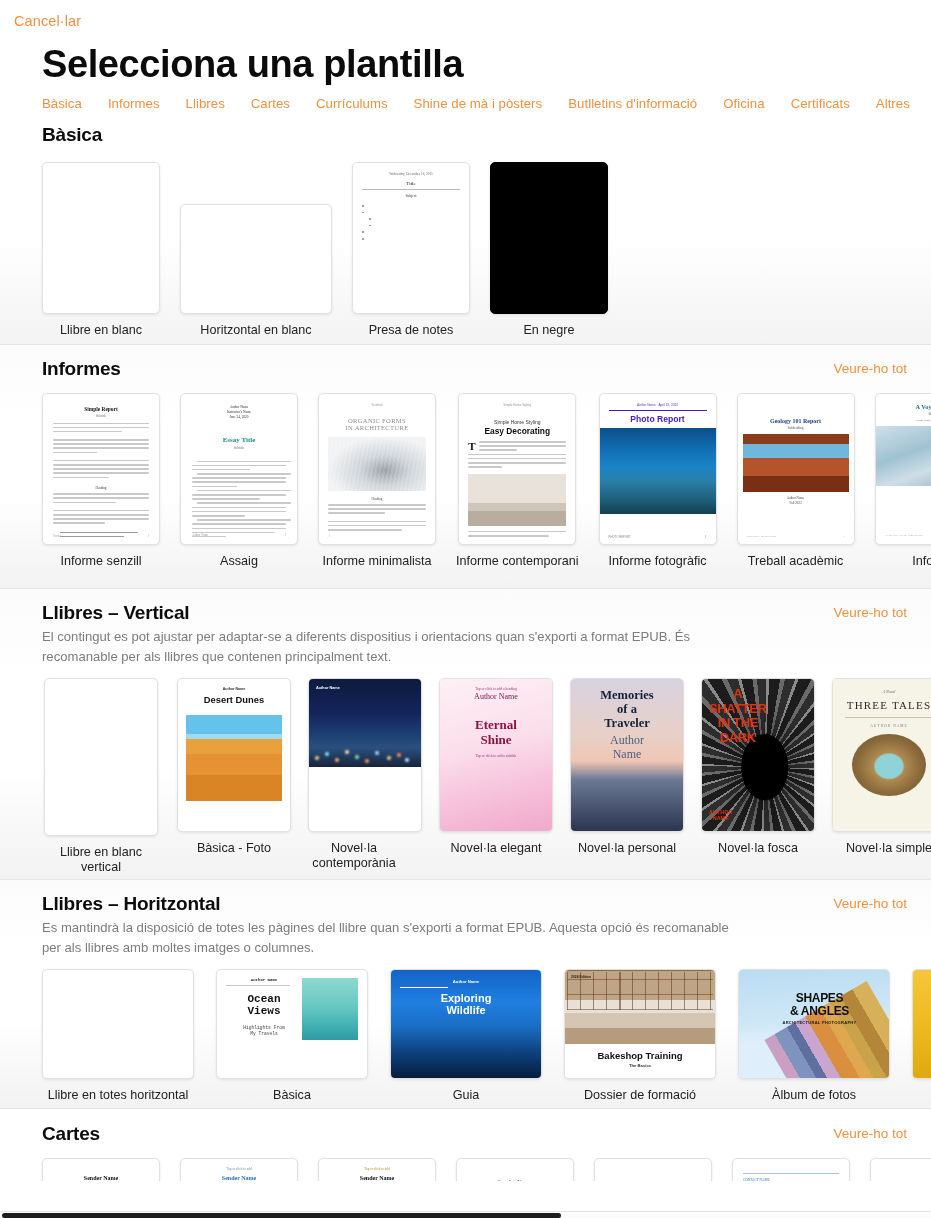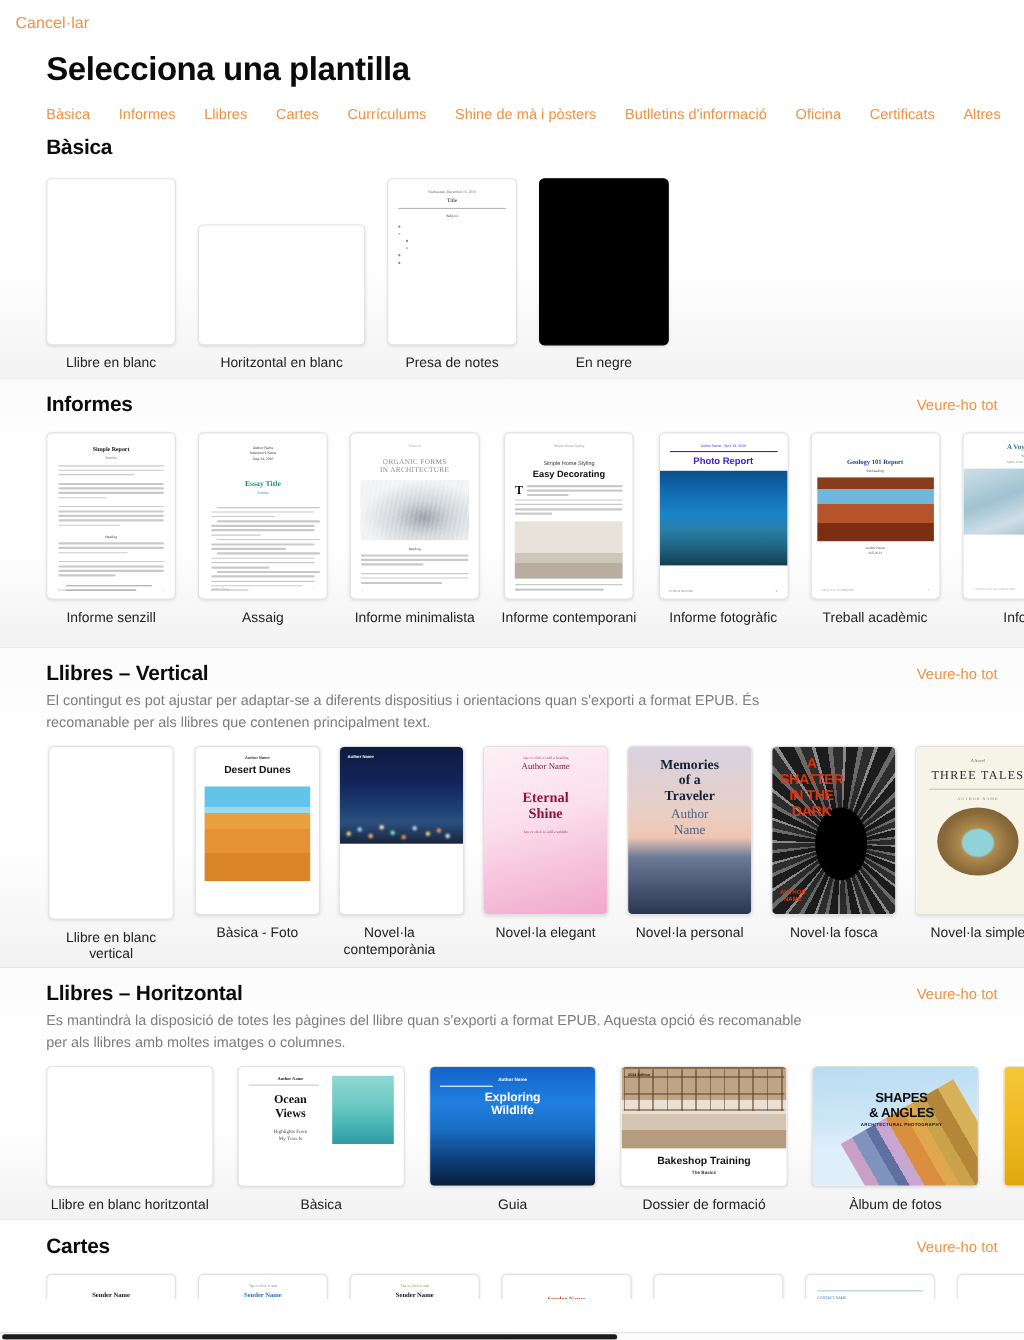--- a/index.html
+++ b/index.html
@@ -11,21 +11,21 @@
   }
   .page { position: relative; width: 931px; height: 1218px; background:#fff; overflow:hidden; }
 
   
   .topbar { height: 40px; padding: 12px 0 0 14px; }
   .cancel-link {
     color: #F09142; font-size: 14.5px; letter-spacing: .1px; cursor: pointer;
     display:inline-block;
   }
   .title {
-    font-size: 30px; font-weight: 700; color: #0b0b0b;
+    font-size: 38px; font-weight: 700; color: #0b0b0b;
     padding: 6px 0 0 42px; letter-spacing: -0.4px; line-height: 36px;
   }
   .tabbar {
     display: flex; gap: 0; padding: 14px 0 0 42px; align-items: baseline;
     white-space: nowrap; overflow: hidden;
   }
   .tab {
     color: #F09142; font-size: 13.2px; margin-right: 26px; cursor: pointer;
     letter-spacing: .05px;
   }
@@ -186,21 +186,21 @@
     margin:6px auto 0; width:74px; height:62px; border-radius:50%;
     background: radial-gradient(ellipse at 50% 52%, #8fd3d8 0 26%, #b08a50 30%, #8a6a3a 60%, #6b5130 100%);
   }
 
   
   .hb { width: 152px; height: 110px; border-radius:5px; }
   .ocean-img {
     width:56px; height:62px; float:right;
     background: linear-gradient(180deg,#8fd8cf 0%, #6cc9c4 42%, #45b4b6 74%, #2e9aa4 100%);
   }
-  .ocean-pad { padding:8px 9px; height:100%; font-family:Liberation Serif, serif;}
+  .ocean-pad { padding:8px 9px; height:100%; font-family:Liberation Mono, monospace;}
   .oc-a { font-size:4px; font-weight:700; color:#222; }
   .oc-hr { height:1px; background:#c9c9c9; margin:3px 0 7px; }
   .oc-t { font-size:11px; font-weight:700; color:#111; line-height:12px; }
   .oc-s { font-size:4.6px; color:#444; margin-top:8px; line-height:6px;}
 
   .wild {
     height:100%;
     background: linear-gradient(180deg,#1464c8 0%, #1f7fe0 30%, #1a6ec4 52%, #0d3f7a 78%, #061e3c 100%);
     padding:9px; color:#fff; position:relative; overflow:hidden;
   }
@@ -652,21 +652,21 @@
     <div class="sec-head">
       <span class="sec-title">Llibres – Horitzontal</span>
       <span class="seeall">Veure-ho tot</span>
     </div>
     <div class="sec-desc">Es mantindrà la disposició de totes les pàgines del llibre quan s'exporti a format EPUB. Aquesta opció és recomanable per als llibres amb moltes imatges o columnes.</div>
 
     <div class="row" style="gap:22px;padding-top:12px">
 
       <div class="cell">
         <div class="thumb hb"></div>
-        <div class="cap" style="width:152px">Llibre en blanc horitzontal</div>
+        <div class="cap" style="width:152px">Llibre en totes horitzontal</div>
       </div>
 
       <div class="cell">
         <div class="thumb hb">
           <div class="ocean-pad">
             <div class="ocean-img"></div>
             <div class="oc-a">Author Name</div>
             <div class="oc-hr" style="width:64px"></div>
             <div class="oc-t">Ocean</div>
             <div class="oc-t">Views</div>

